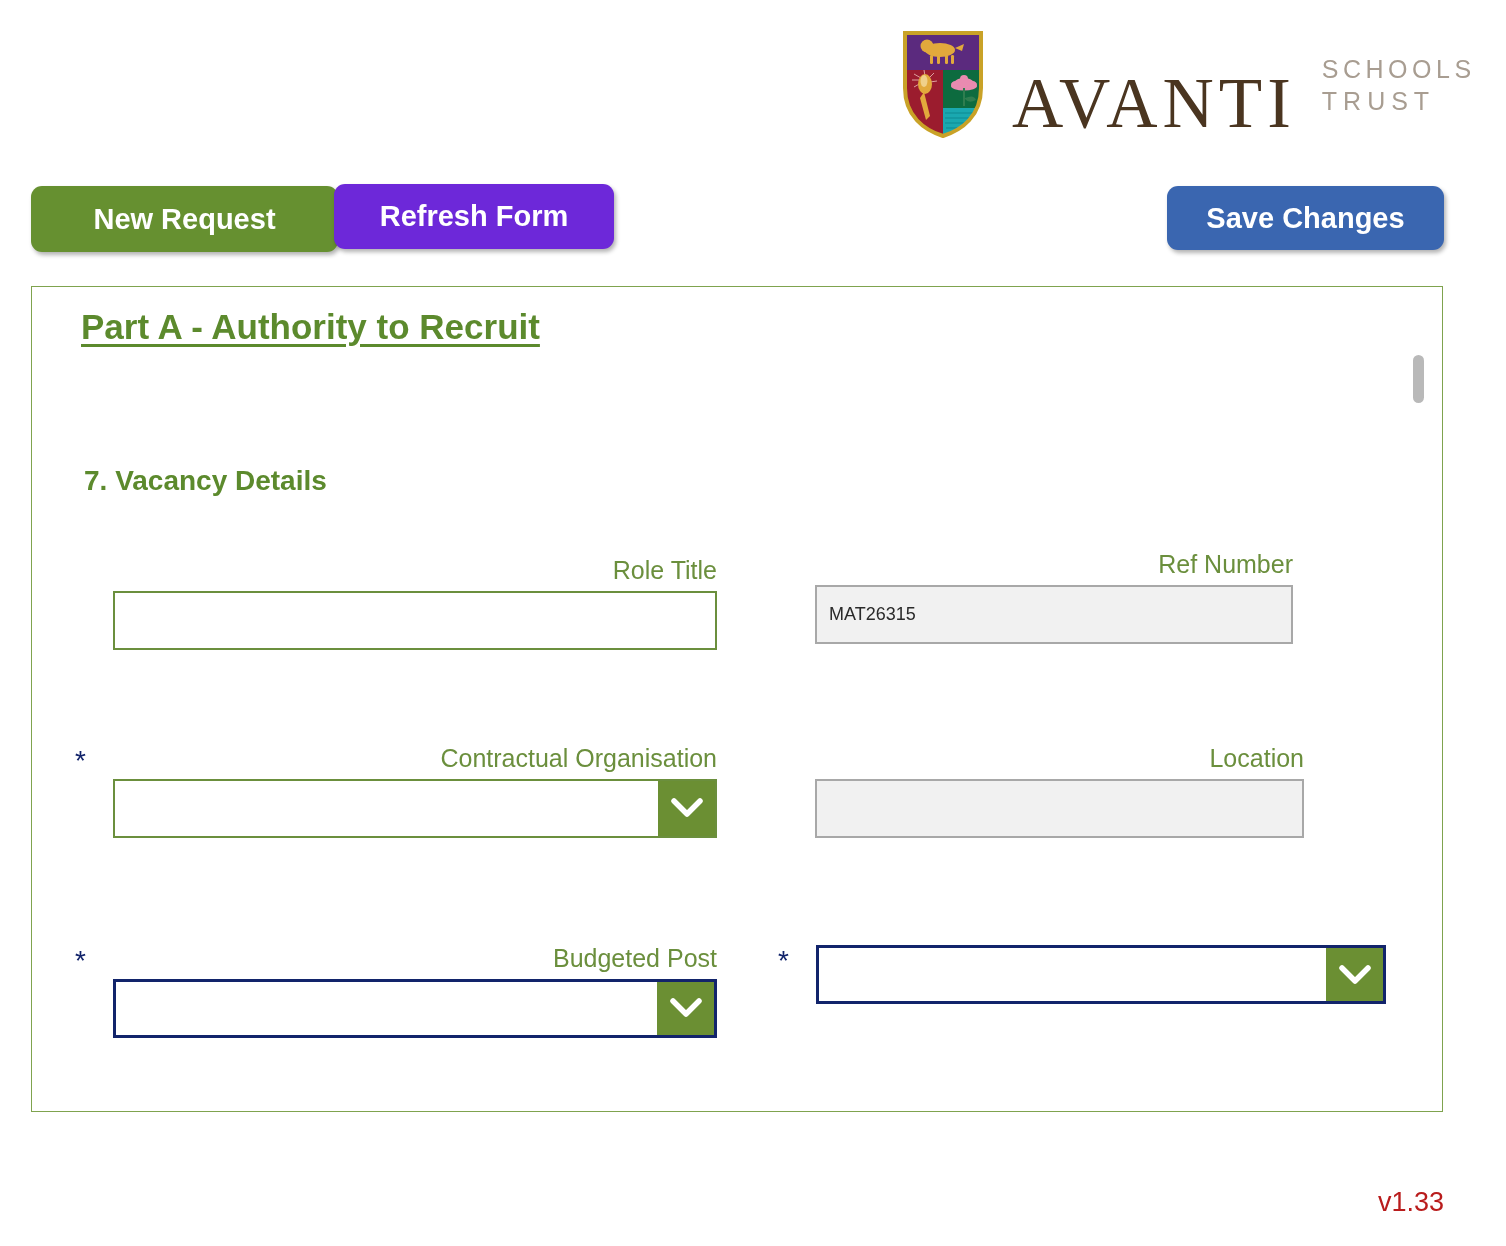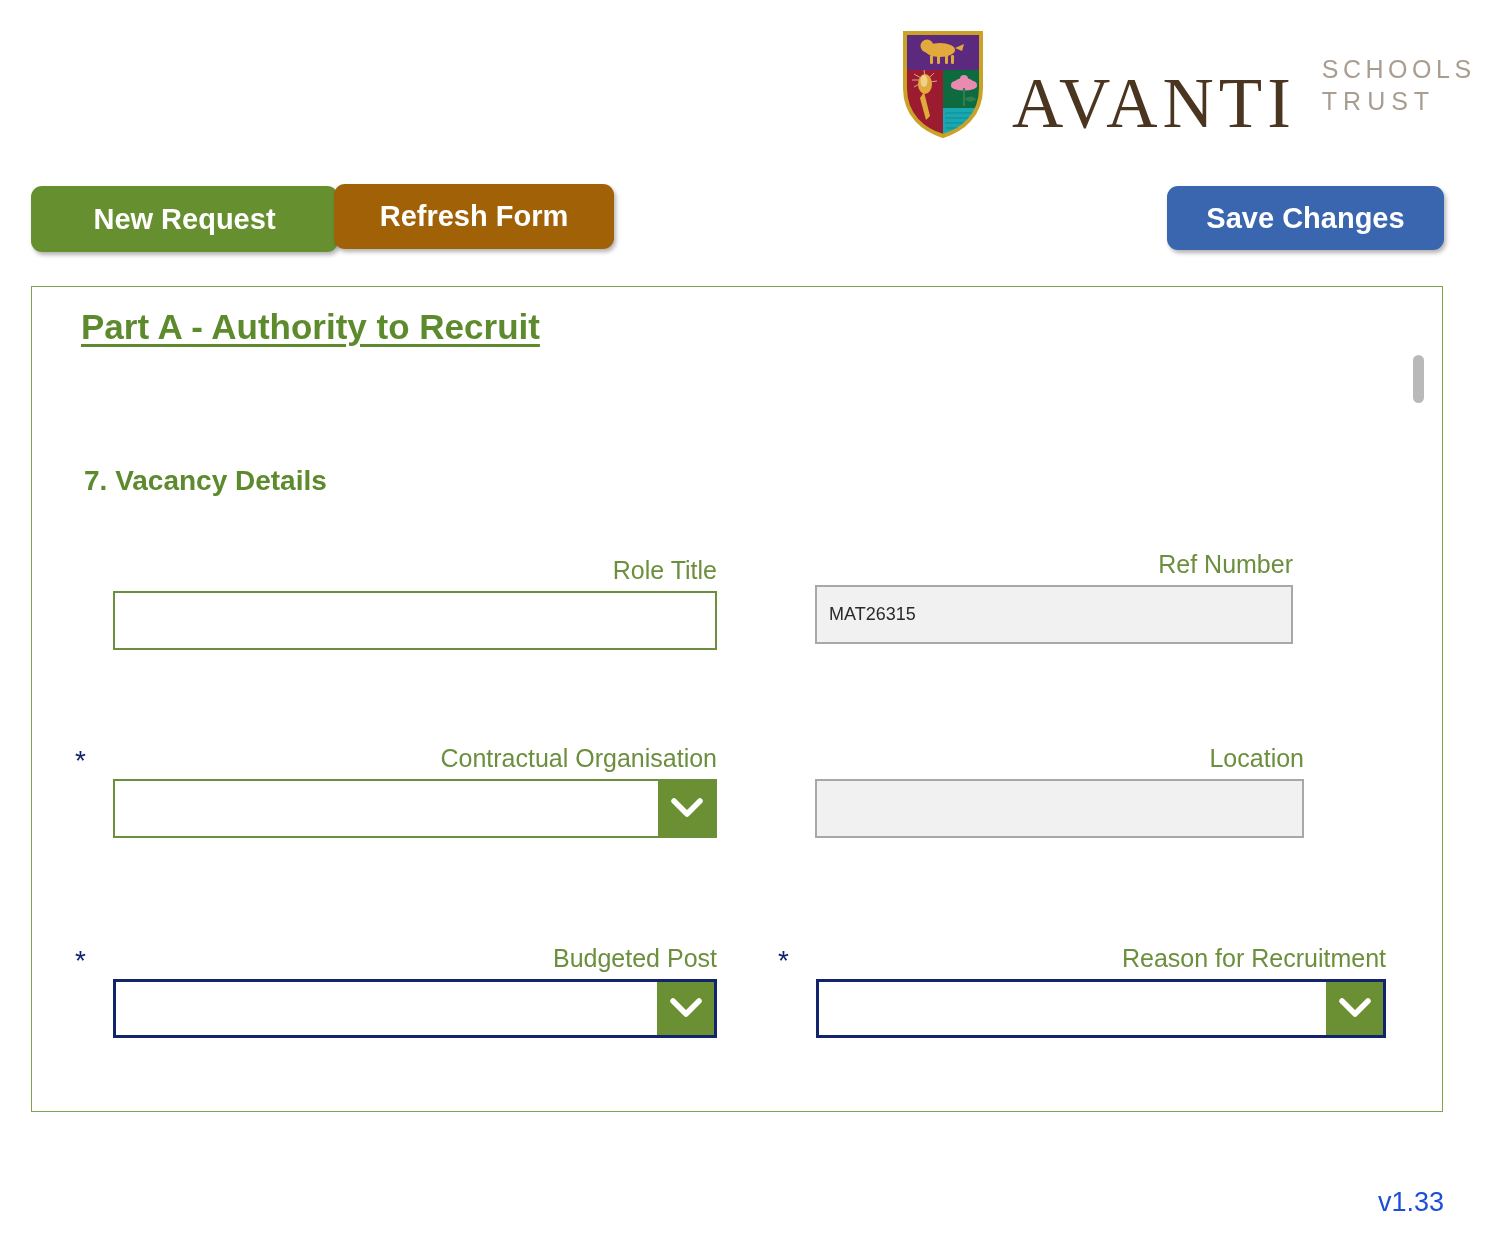--- a/index.html
+++ b/index.html
@@ -73,21 +73,21 @@
     white-space: nowrap;
   }
   #btn-new-request {
     left: 31px; top: 186px;
     width: 307px; height: 66px;
     background: #669030;
   }
   #btn-refresh-form {
     left: 334px; top: 184px;
     width: 280px; height: 65px;
-    background: #a16207;
+    background: #6d28d9;
   }
   #btn-save-changes {
     left: 1167px; top: 186px;
     width: 277px; height: 64px;
     background: #3a66b0;
   }
 
   
   #form-panel {
     position: absolute;
@@ -200,21 +200,21 @@
   #f-contract-org    { left: 81px;  top: 458px; width: 604px; }
   #f-location        { left: 783px; top: 458px; width: 489px; }
   #f-budgeted-post   { left: 81px;  top: 658px; width: 604px; }
   #f-reason-recruit  { left: 784px; top: 658px; width: 570px; }
 
   
   #version-label {
     position: absolute;
     right: 62px; bottom: 28px;
     font-size: 27px;
-    color: #1d4ed8;
+    color: #b91c1c;
     font-family: "Liberation Sans", sans-serif;
   }
 </style>
 </head>
 <body>
 
 <div id="logo-area">
   <div id="crest">
     <svg width="86" height="112" viewBox="0 0 86 112" aria-hidden="true">
       <defs>
@@ -326,21 +326,20 @@
       <div class="select-arrow">
         <svg width="34" height="22" viewBox="0 0 34 22" aria-hidden="true">
           <path d="M4 4 L17 17 L30 4" fill="none" stroke="#ffffff" stroke-width="5.5" stroke-linecap="round" stroke-linejoin="round"></path>
         </svg>
       </div>
     </div>
   </div>
 
   <div class="field" id="f-reason-recruit">
     <span class="req-star">*</span>
-    <label class="field-label">Reason for Recruitment</label>
     <div class="select-wrap navy">
       <div class="select-value"></div>
       <div class="select-arrow">
         <svg width="34" height="22" viewBox="0 0 34 22" aria-hidden="true">
           <path d="M4 4 L17 17 L30 4" fill="none" stroke="#ffffff" stroke-width="5.5" stroke-linecap="round" stroke-linejoin="round"></path>
         </svg>
       </div>
     </div>
   </div>
 

